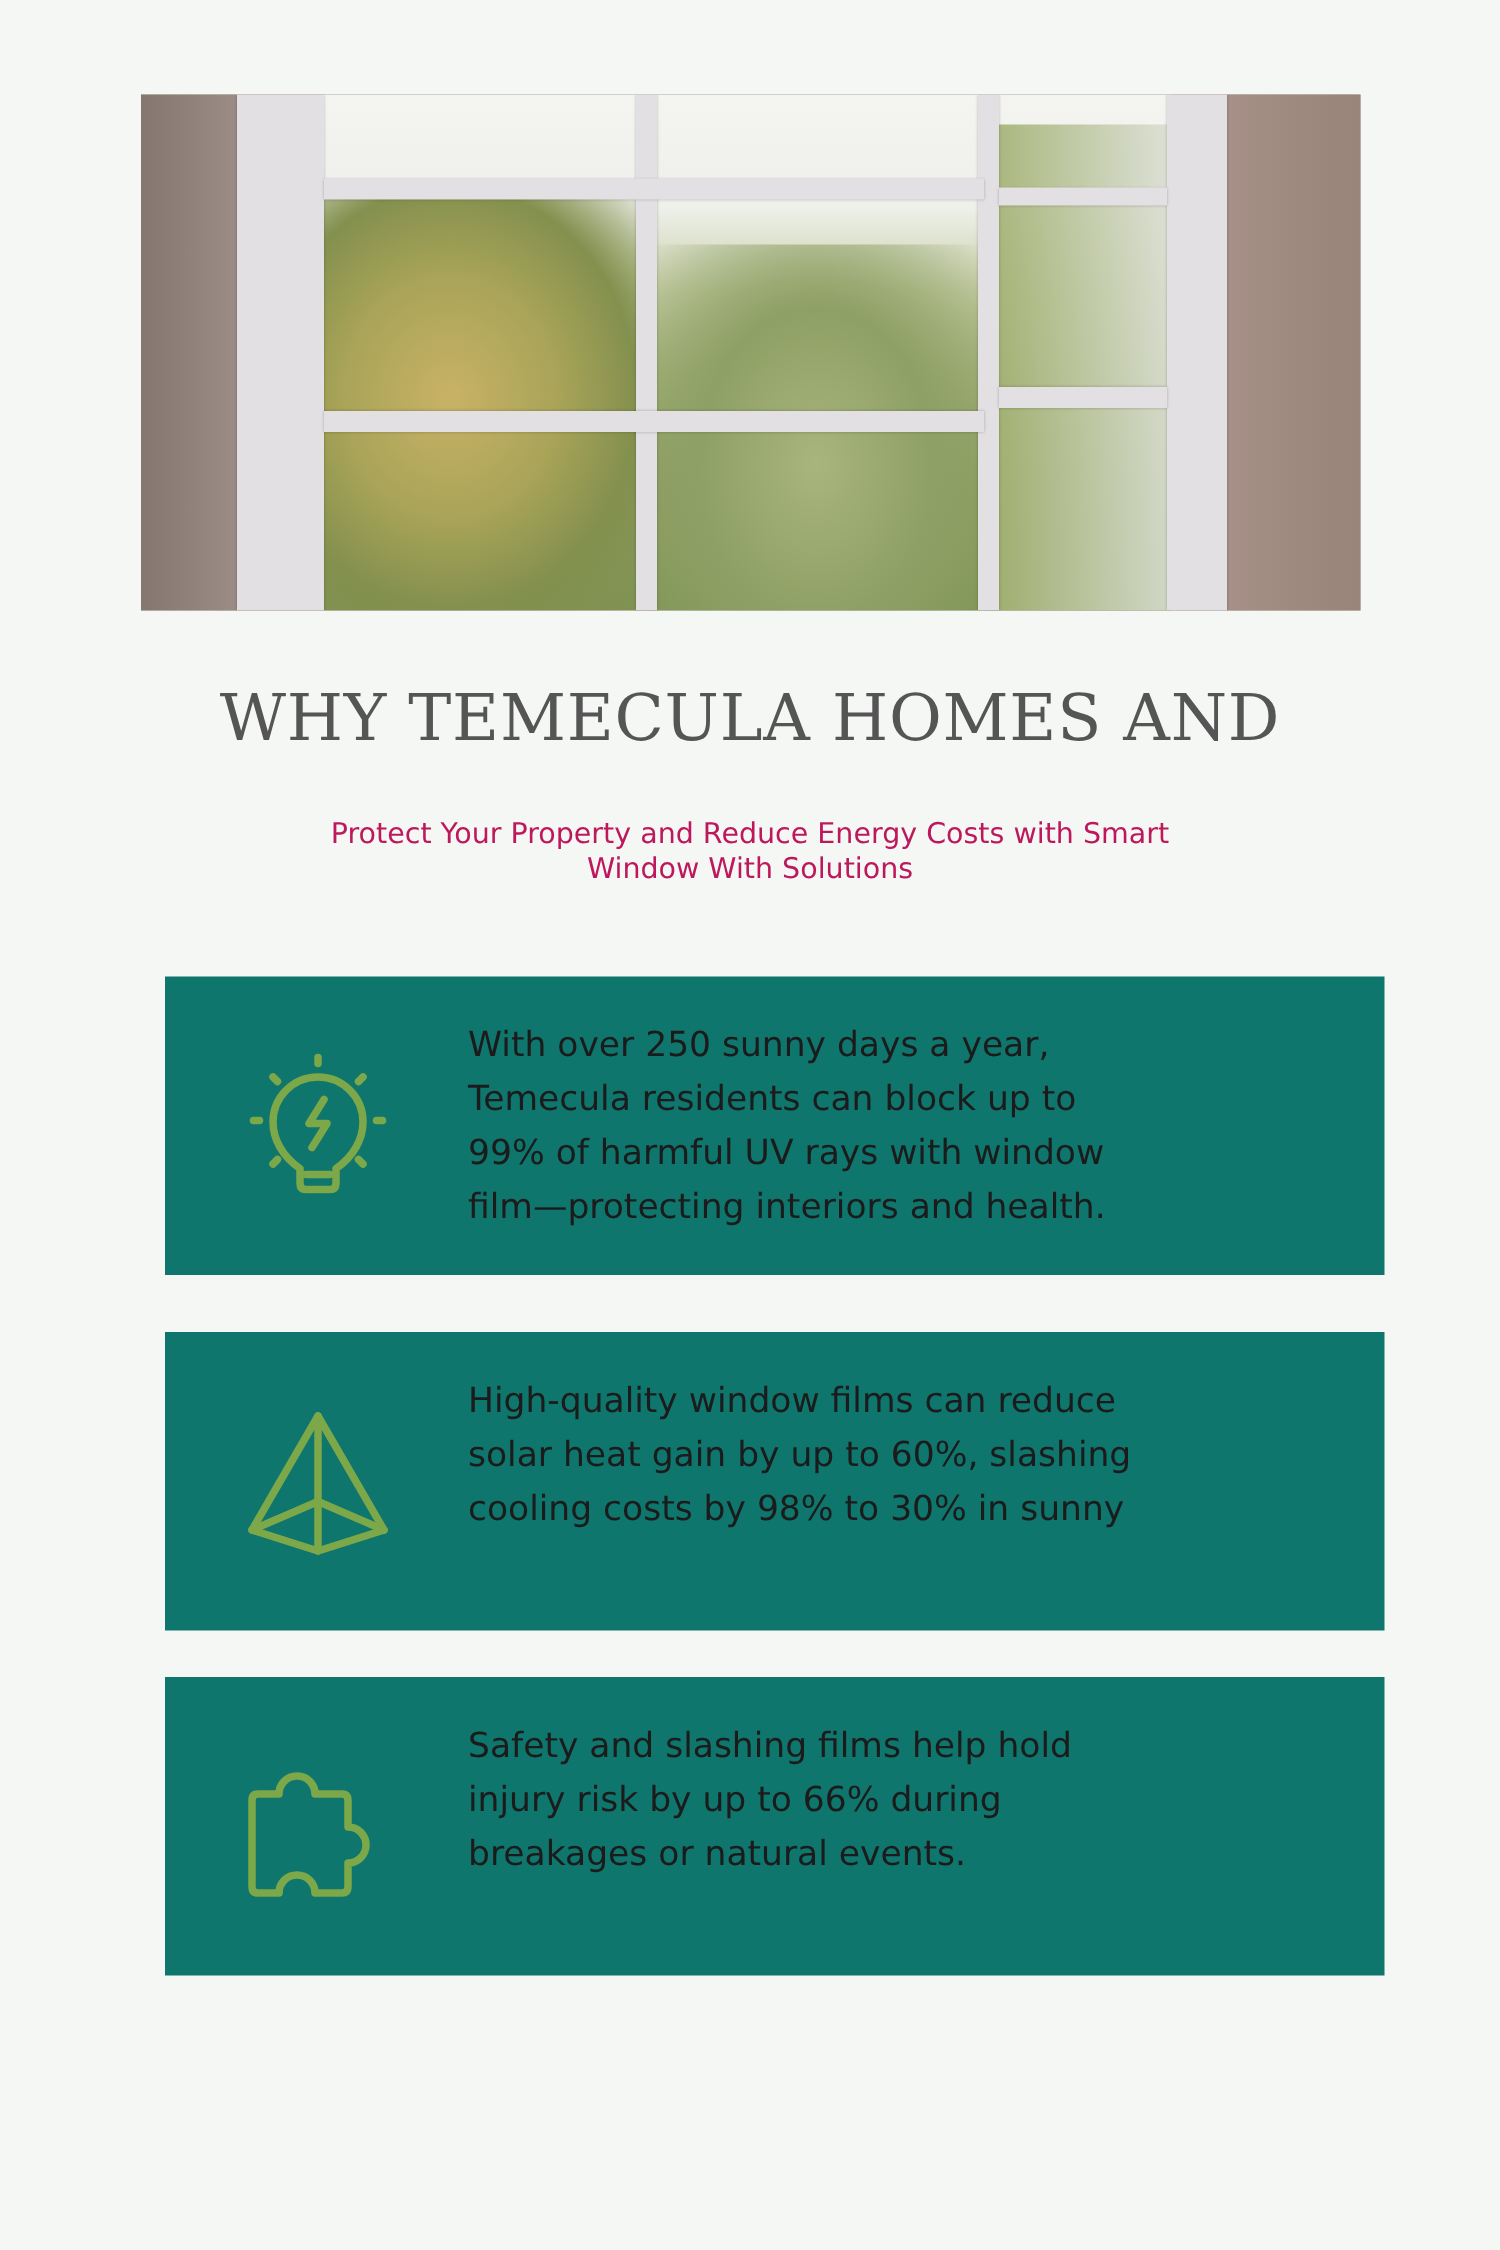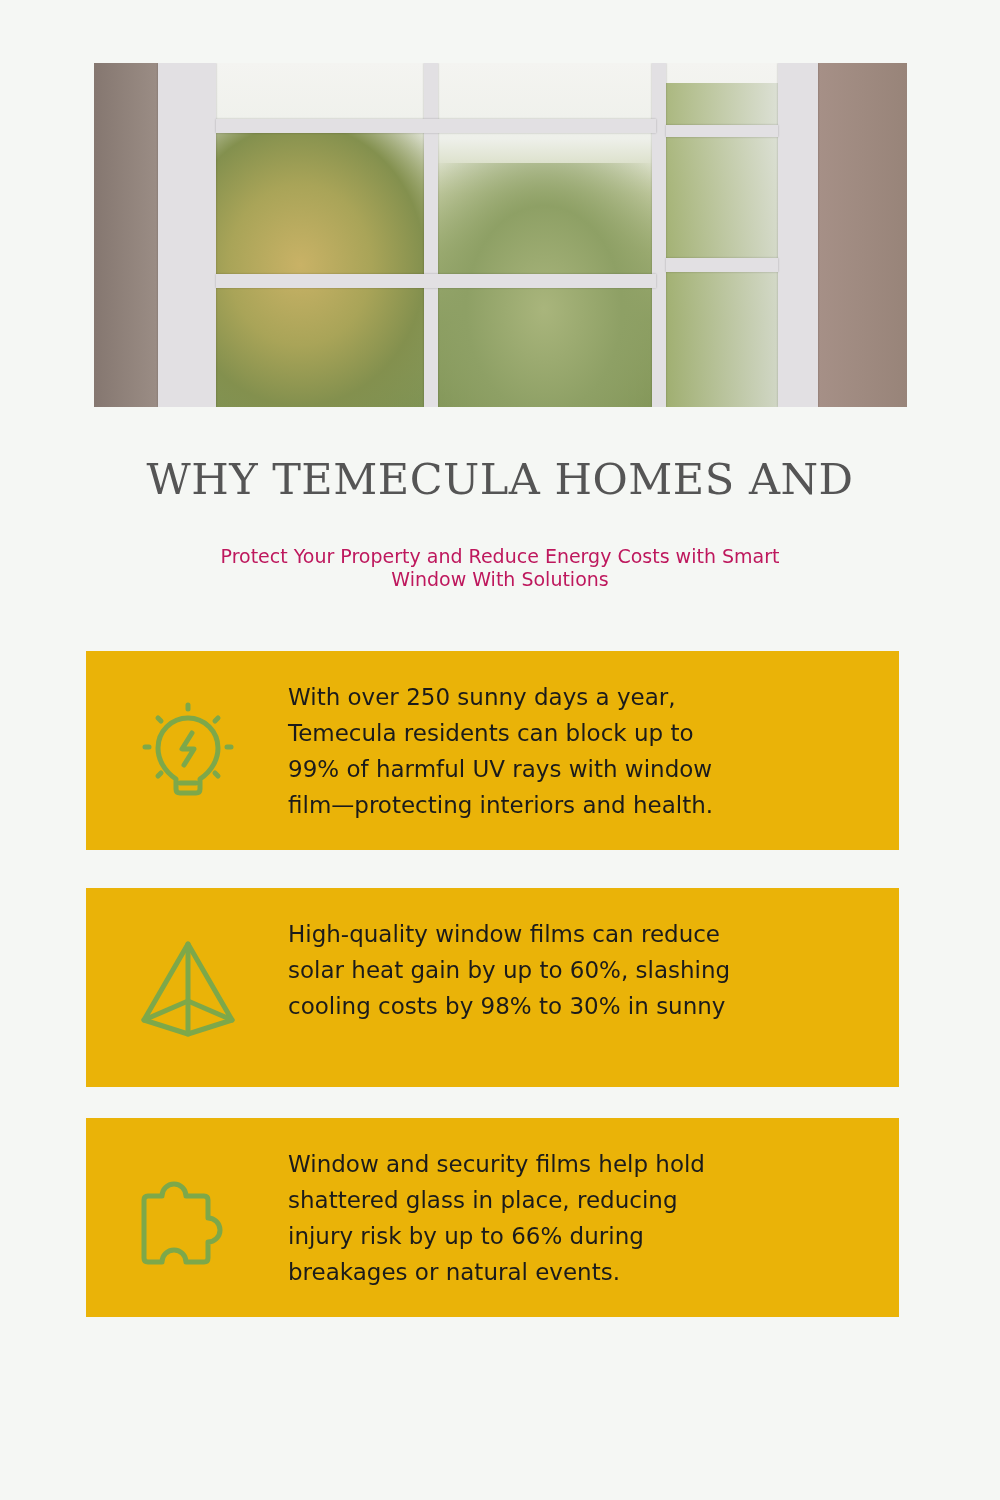--- a/index.html
+++ b/index.html
@@ -35,22 +35,22 @@
       font-size: 43px; line-height: 50px;
       letter-spacing: 0.5px;
       margin-top: 16px;
     }
     .subtitle {
       position: absolute; left: 0; width: 1000px; top: 545px;
       text-align: center; color: #be185d;
       font-size: 19px; line-height: 23px;
     }
     .card {
-      position: absolute; left: 86px; width: 813px; height: 199px;
-      background: #eab308;
+      position: absolute; left: 110px; width: 813px; height: 199px;
+      background: #0f766e;
     }
     .card .icon { position:absolute; left: 50px; top: 50px; width: 105px; height: 100px; }
     .card .text {
       position: absolute; left: 202px; top: 28px; width: 510px;
       font-size: 23px; line-height: 36px; color: #1b1b1b;
     }
   </style>
 </head>
 <body>
 
@@ -121,18 +121,17 @@
   </div>
 </div>
 
 <div class="card" style="top:1118px;">
   <div class="icon">
     <svg width="105" height="100" viewBox="0 0 105 100" fill="none" stroke="#7da84a" stroke-width="5" stroke-linecap="round" stroke-linejoin="round">
       <path d="M12 28 Q 8 28 8 32 L 8 90 Q 8 94 12 94 L 26 94 A 12 12 0 0 1 50 94 L 68 94 Q 72 94 72 90 L 72 74 A 12 12 0 0 0 72 50 L 72 32 Q 72 28 68 28 L 50 28 A 12 12 0 0 0 26 28 Z"></path>
     </svg>
   </div>
   <div class="text">
-    <div>Window and security films help hold</div>
-    <div>shattered glass in place, reducing</div>
+    <div>Safety and slashing films help hold</div>
     <div>injury risk by up to 66% during</div>
     <div>breakages or natural events.</div>
   </div>
 </div>
 
 </body></html>

